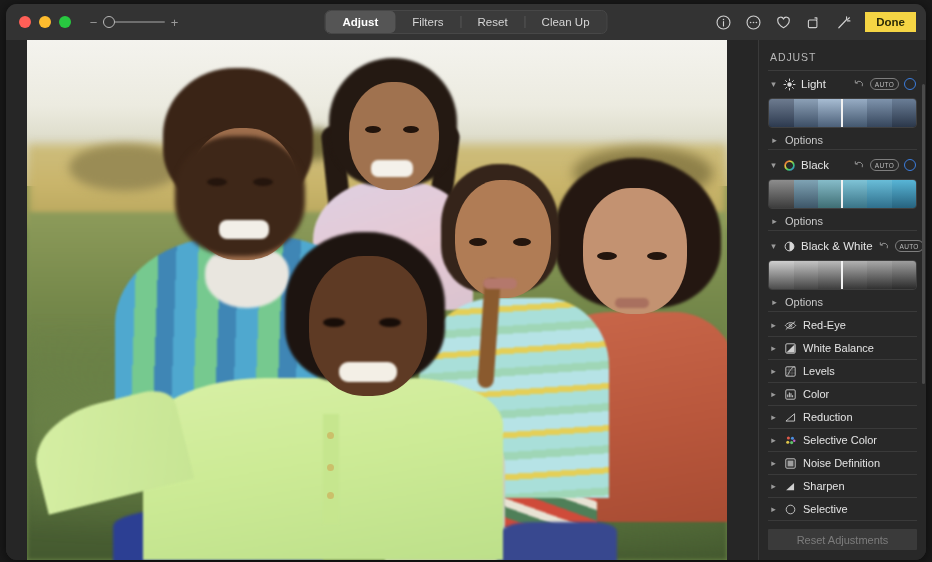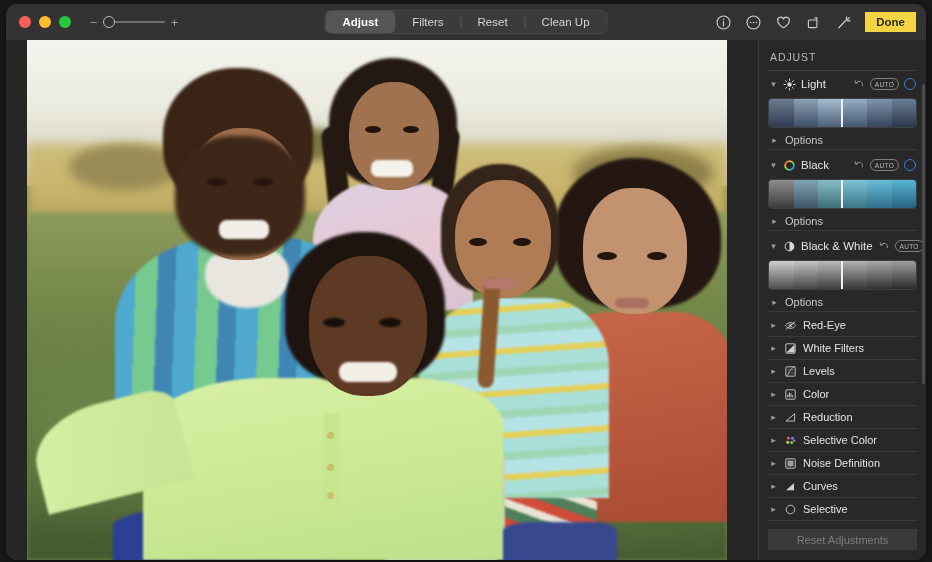--- a/index.html
+++ b/index.html
@@ -452,21 +452,21 @@
       </svg>
       <span class="item-label">Red-Eye</span>
     </div>
 
     <div class="item-row">
       <span class="chev">▸</span>
       <svg class="sec-icon" viewBox="0 0 16 16">
         <rect x="2.2" y="2.2" width="11.6" height="11.6" rx="1.4" fill="none" stroke="#cfcfcf" stroke-width="1.1"></rect>
         <path d="M3 13 13 3v10z" fill="#cfcfcf"></path>
       </svg>
-      <span class="item-label">White Filters</span>
+      <span class="item-label">White Balance</span>
     </div>
 
     <div class="item-row">
       <span class="chev">▸</span>
       <svg class="sec-icon" viewBox="0 0 16 16" fill="none" stroke="#cfcfcf" stroke-width="1.05">
         <rect x="2.2" y="2.2" width="11.6" height="11.6" rx="1.4"></rect>
         <path d="M2.2 13.8C6 13.8 7 2.2 13.8 2.2" stroke-width=".95"></path>
         <path d="M6.1 2.2v11.6M9.9 2.2v11.6M2.2 6.1h11.6M2.2 9.9h11.6" stroke-width=".4" opacity=".65"></path>
       </svg>
       <span class="item-label">Levels</span>
@@ -508,21 +508,21 @@
         <rect x="4.4" y="4.4" width="7.2" height="7.2" fill="#9e9e9e"></rect>
       </svg>
       <span class="item-label">Noise Definition</span>
     </div>
 
     <div class="item-row">
       <span class="chev">▸</span>
       <svg class="sec-icon" viewBox="0 0 16 16">
         <path d="M2.6 12.6 12.4 3.6v9z" fill="#cfcfcf"></path>
       </svg>
-      <span class="item-label">Curves</span>
+      <span class="item-label">Sharpen</span>
     </div>
 
     <div class="item-row">
       <span class="chev">▸</span>
       <svg class="sec-icon" viewBox="0 0 16 16" fill="none" stroke="#cfcfcf" stroke-width="1.1">
         <circle cx="8" cy="8" r="5.3"></circle>
       </svg>
       <span class="item-label">Selective</span>
     </div>
 

